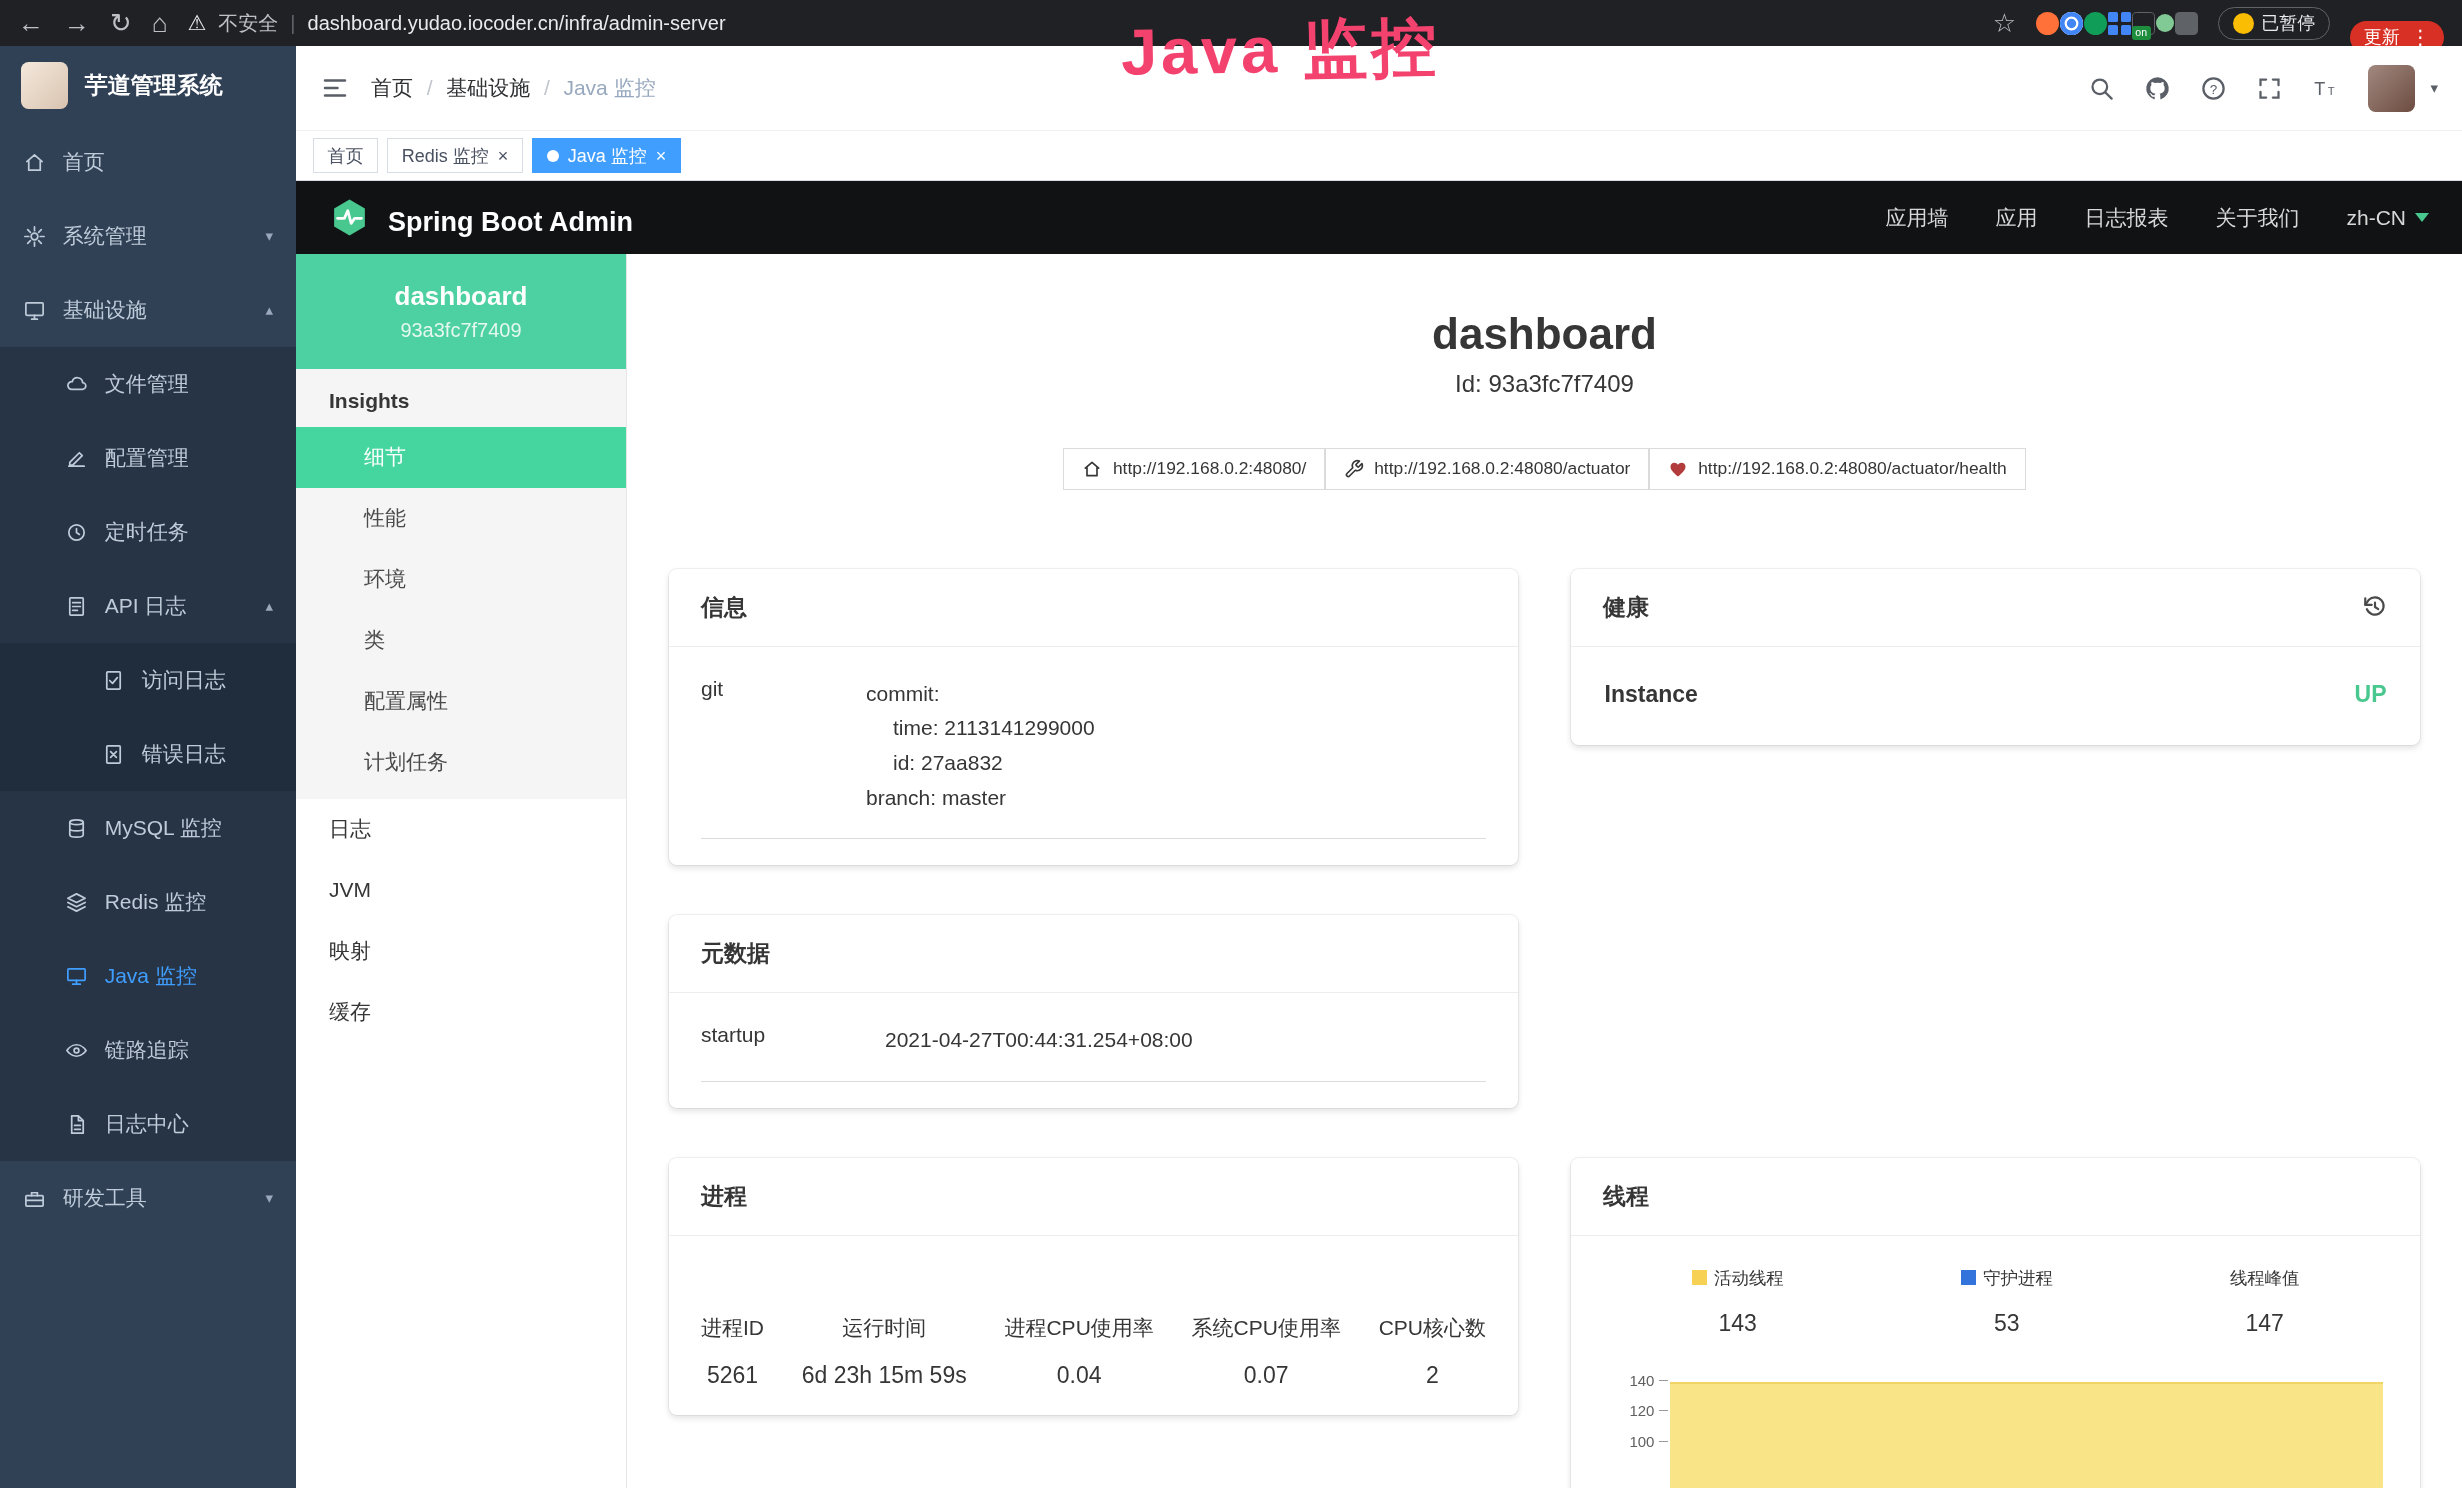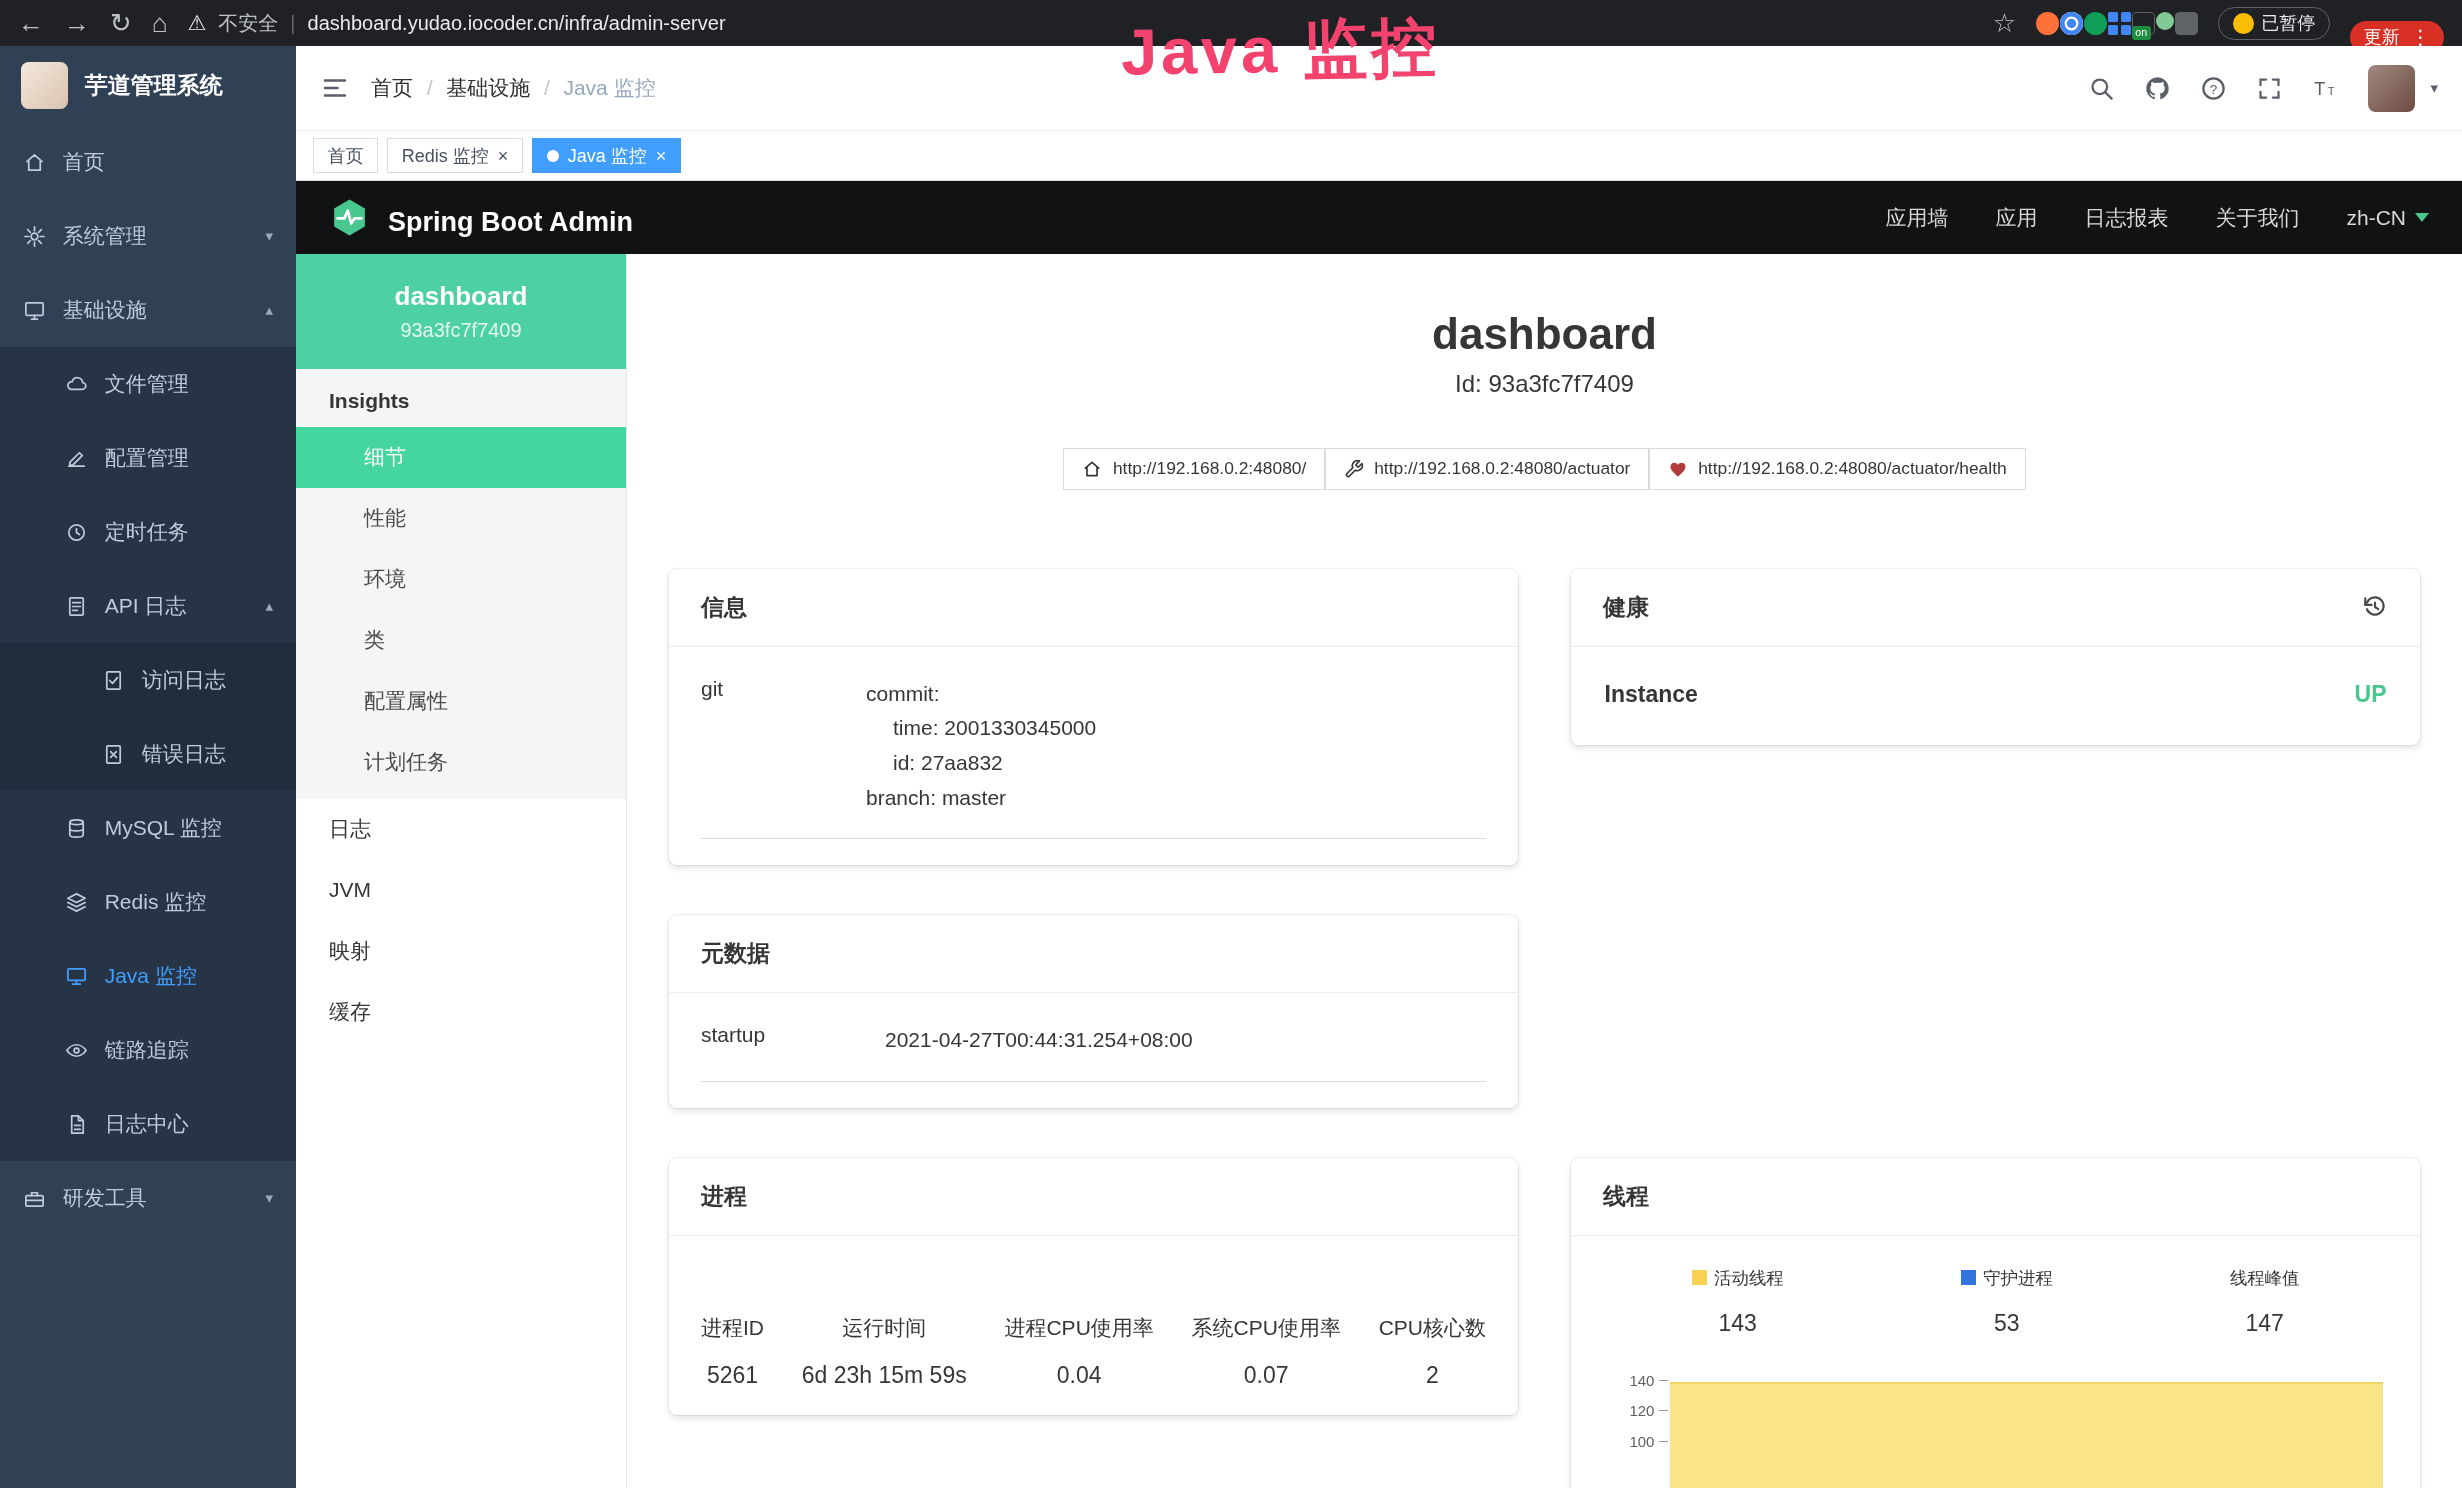--- a/index.html
+++ b/index.html
@@ -7,21 +7,21 @@
   body { font-family:"Liberation Sans","DejaVu Sans",sans-serif; position:relative; background:#fff; }
 
   
   .browser-bar { height:46px; background:#202124; display:flex; align-items:center; padding:0 18px; gap:20px; color:#e8eaed; }
   .nav-glyph { font-size:26px; color:#bdc1c6; cursor:pointer; line-height:1; }
   .omnibox { flex:1; display:flex; align-items:center; gap:12px; font-size:20px; min-width:0; }
   .warn-icon { font-size:21px; color:#e8eaed; }
   .sec-label { color:#bdc1c6; }
   .omni-sep { color:#5f6368; font-size:20px; }
   .url { color:#e8eaed; white-space:nowrap; overflow:hidden; }
-  .ext-row { display:flex; align-items:flex-start; gap:1px; }
+  .ext-row { display:flex; align-items:center; gap:1px; }
   .ext-dot { width:23px; height:23px; border-radius:50%; }
   .ext-sq { width:23px; height:23px; border-radius:4.6px; }
   .ext-grid { width:23px; height:23px; display:grid; grid-template-columns:10px 10px; grid-template-rows:10px 10px; gap:3px; }
   .ext-grid i { background:#4285f4; border-radius:1.5px; }
   .ext-on { position:relative; width:23px; height:23px; border-radius:4.6px; background:#202124; border:1.5px solid #5f6368; }
   .on-badge { position:absolute; bottom:-6px; left:-1.5px; background:#1e8e3e; color:#fff; font-size:10.6px; line-height:1; padding:1.5px 3.8px; border-radius:3px; }
   .paused-chip { display:flex; align-items:center; gap:7.6px; border:0.8px solid #5f6368; border-radius:18px; height:33px; padding:0 13.7px; font-size:18px; color:#e8eaed; }
   .emoji-face { width:21px; height:21px; border-radius:50%; background:#fbbc04; }
   .update-pill { display:flex; align-items:center; gap:10.6px; background:#d93025; border-radius:18px; height:33px; padding:0 13.7px; font-size:18px; color:#fff; cursor:pointer;margin-top:28px; }
   .update-pill .dots { font-size:20px; }
@@ -460,21 +460,21 @@
 
           <div class="cards">
 
             <section class="card" style="grid-column:1;grid-row:1">
               <div class="card-head">信息</div>
               <div class="card-body">
                 <div class="kv-row">
                   <div class="kv-key">git</div>
                   <div class="kv-val">
                     <div>commit:</div>
-                    <div class="indent">time: 2001330345000</div>
+                    <div class="indent">time: 2113141299000</div>
                     <div class="indent">id: 27aa832</div>
                     <div>branch: master</div>
                   </div>
                 </div>
               </div>
             </section>
 
             <section class="card" style="grid-column:2;grid-row:1">
               <div class="card-head">
                 <span>健康</span>

